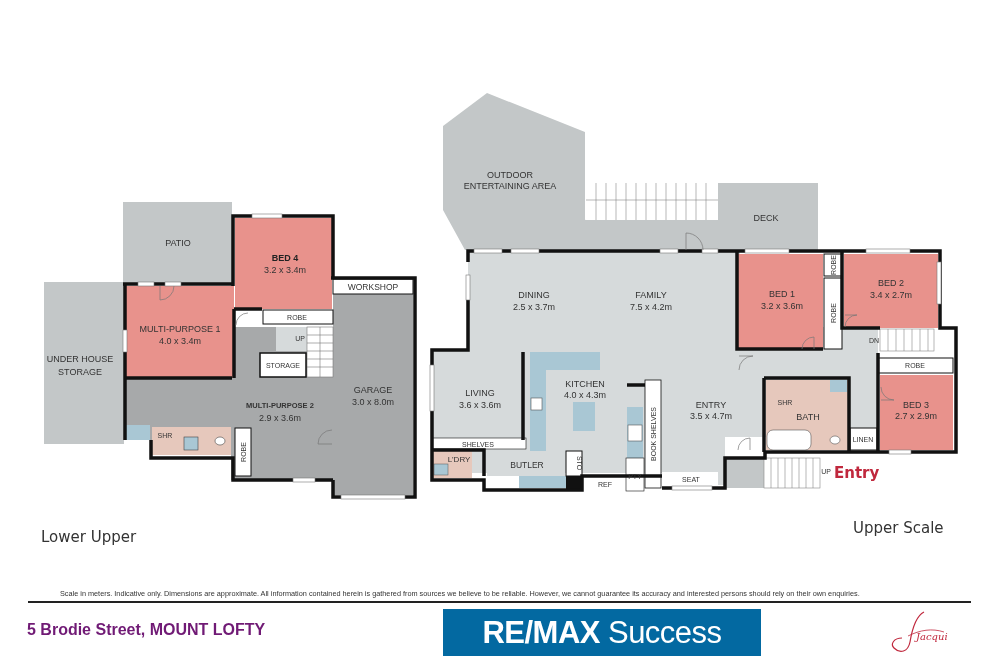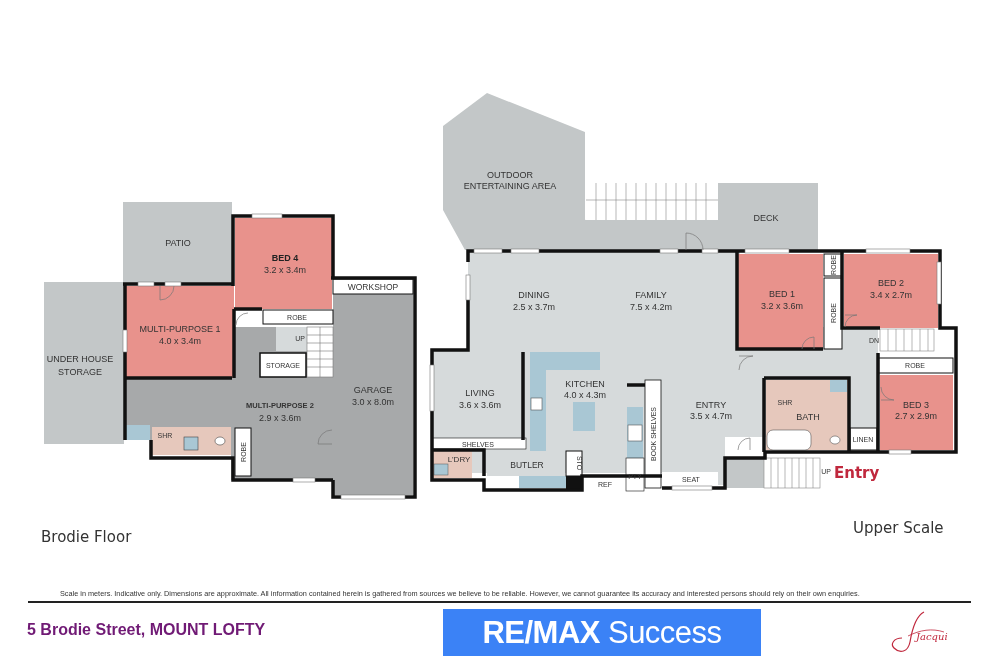--- a/index.html
+++ b/index.html
@@ -6,21 +6,21 @@
   body{width:1000px;height:667px;position:relative;overflow:hidden;font-family:"Liberation Sans",sans-serif;}
   #plan{position:absolute;left:0;top:0;width:1000px;height:667px;}
   .room-label{font-family:"Liberation Sans",sans-serif;font-size:9px;fill:#333;text-anchor:middle;}
   .room-label.bold{font-weight:bold;fill:#222;}
   .dim-label{font-family:"Liberation Sans",sans-serif;font-size:9px;fill:#333;text-anchor:middle;}
   .small-label{font-family:"Liberation Sans",sans-serif;font-size:7px;fill:#333;text-anchor:middle;}
   .floor-label{position:absolute;font-family:"DejaVu Sans",sans-serif;font-size:15px;color:#333;}
   .disclaimer{position:absolute;left:28px;top:589px;width:943px;font-family:"Liberation Sans",sans-serif;font-size:7.3px;color:#333;white-space:nowrap;overflow:hidden;margin-left:32px;}
   .rule{position:absolute;left:28px;top:601px;width:943px;height:2px;background:#222;}
   .address{position:absolute;left:27px;top:621px;font-family:"Liberation Sans",sans-serif;font-weight:bold;font-size:16px;color:#701a75;}
-  .brand{position:absolute;left:443px;top:609px;width:318px;height:47px;background:#3b82f6;color:#fff;display:flex;align-items:center;justify-content:center;font-family:"Liberation Sans",sans-serif;font-size:31px;letter-spacing:-0.5px;}
+  .brand{position:absolute;left:443px;top:609px;width:318px;height:47px;background:#0369a1;color:#fff;display:flex;align-items:center;justify-content:center;font-family:"Liberation Sans",sans-serif;font-size:31px;letter-spacing:-0.5px;}
   .brand .b1{font-weight:bold;}
   .brand .b2{margin-left:8px;font-weight:normal;}
   .signature{position:absolute;left:886px;top:608px;width:70px;height:50px;}
   .entry-label{font-family:"DejaVu Sans",sans-serif;font-weight:bold;font-size:15px;fill:#c0283d;}
 </style>
 </head>
 <body>
 
 <svg id="plan" viewBox="0 0 1000 667" xmlns="http://www.w3.org/2000/svg">
 
@@ -265,21 +265,21 @@
     <text class="small-label" transform="translate(836,313) rotate(-90)">ROBE</text>
     <text class="small-label" x="915" y="368">ROBE</text>
     <text class="small-label" x="874" y="343">DN</text>
     <text class="small-label" x="785" y="405">SHR</text>
     <text class="small-label" x="863" y="442">LINEN</text>
     <text class="small-label" x="826" y="474">UP</text>
     <text class="entry-label" x="834" y="478">Entry</text>
   </g>
 </svg>
 
-<div class="floor-label" style="left:41px;top:528px;">Brodie Floor</div>
+<div class="floor-label" style="left:41px;top:528px;">Lower Upper</div>
 <div class="floor-label" style="left:853px;top:519px;">Upper Scale</div>
 
 <div class="disclaimer">Scale in meters. Indicative only. Dimensions are approximate. All information contained herein is gathered from sources we believe to be reliable. However, we cannot guarantee its accuracy and interested persons should rely on their own enquiries.</div>
 <div class="rule"></div>
 
 <div class="address">5 Brodie Street, MOUNT LOFTY</div>
 
 <div class="brand">
   <span class="b1">RE/MAX</span>
   <span class="b2">Success</span>

